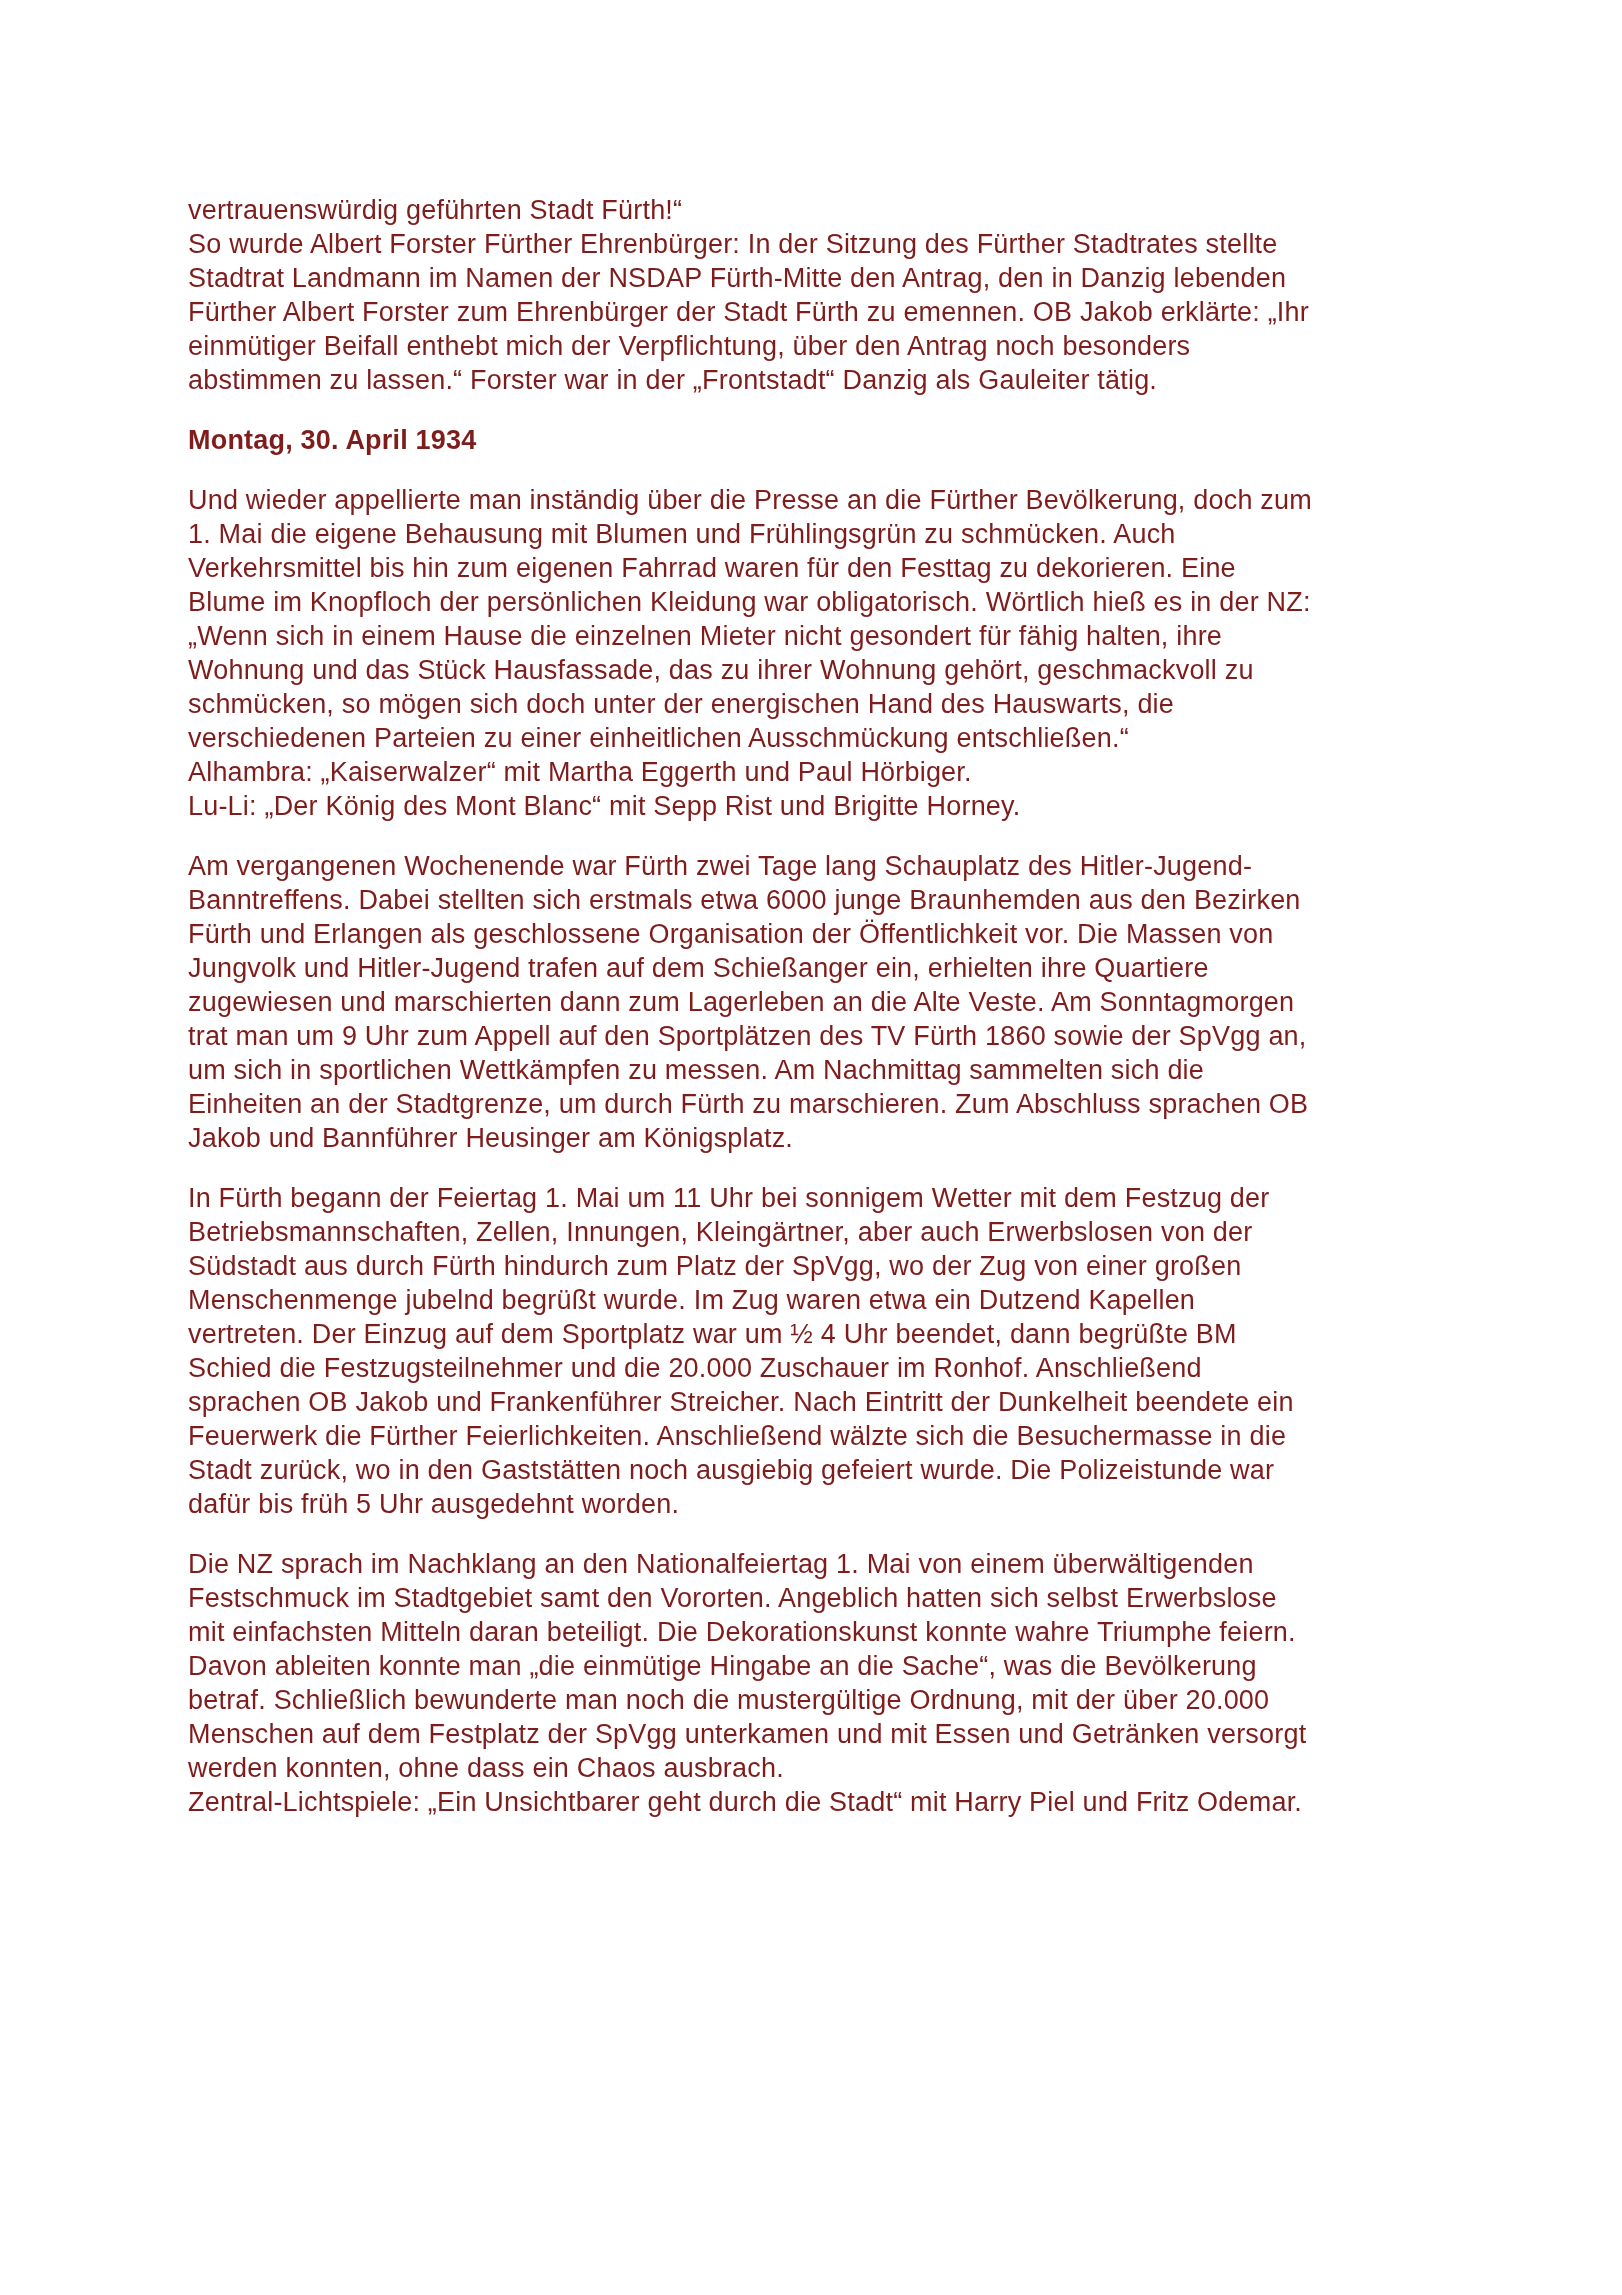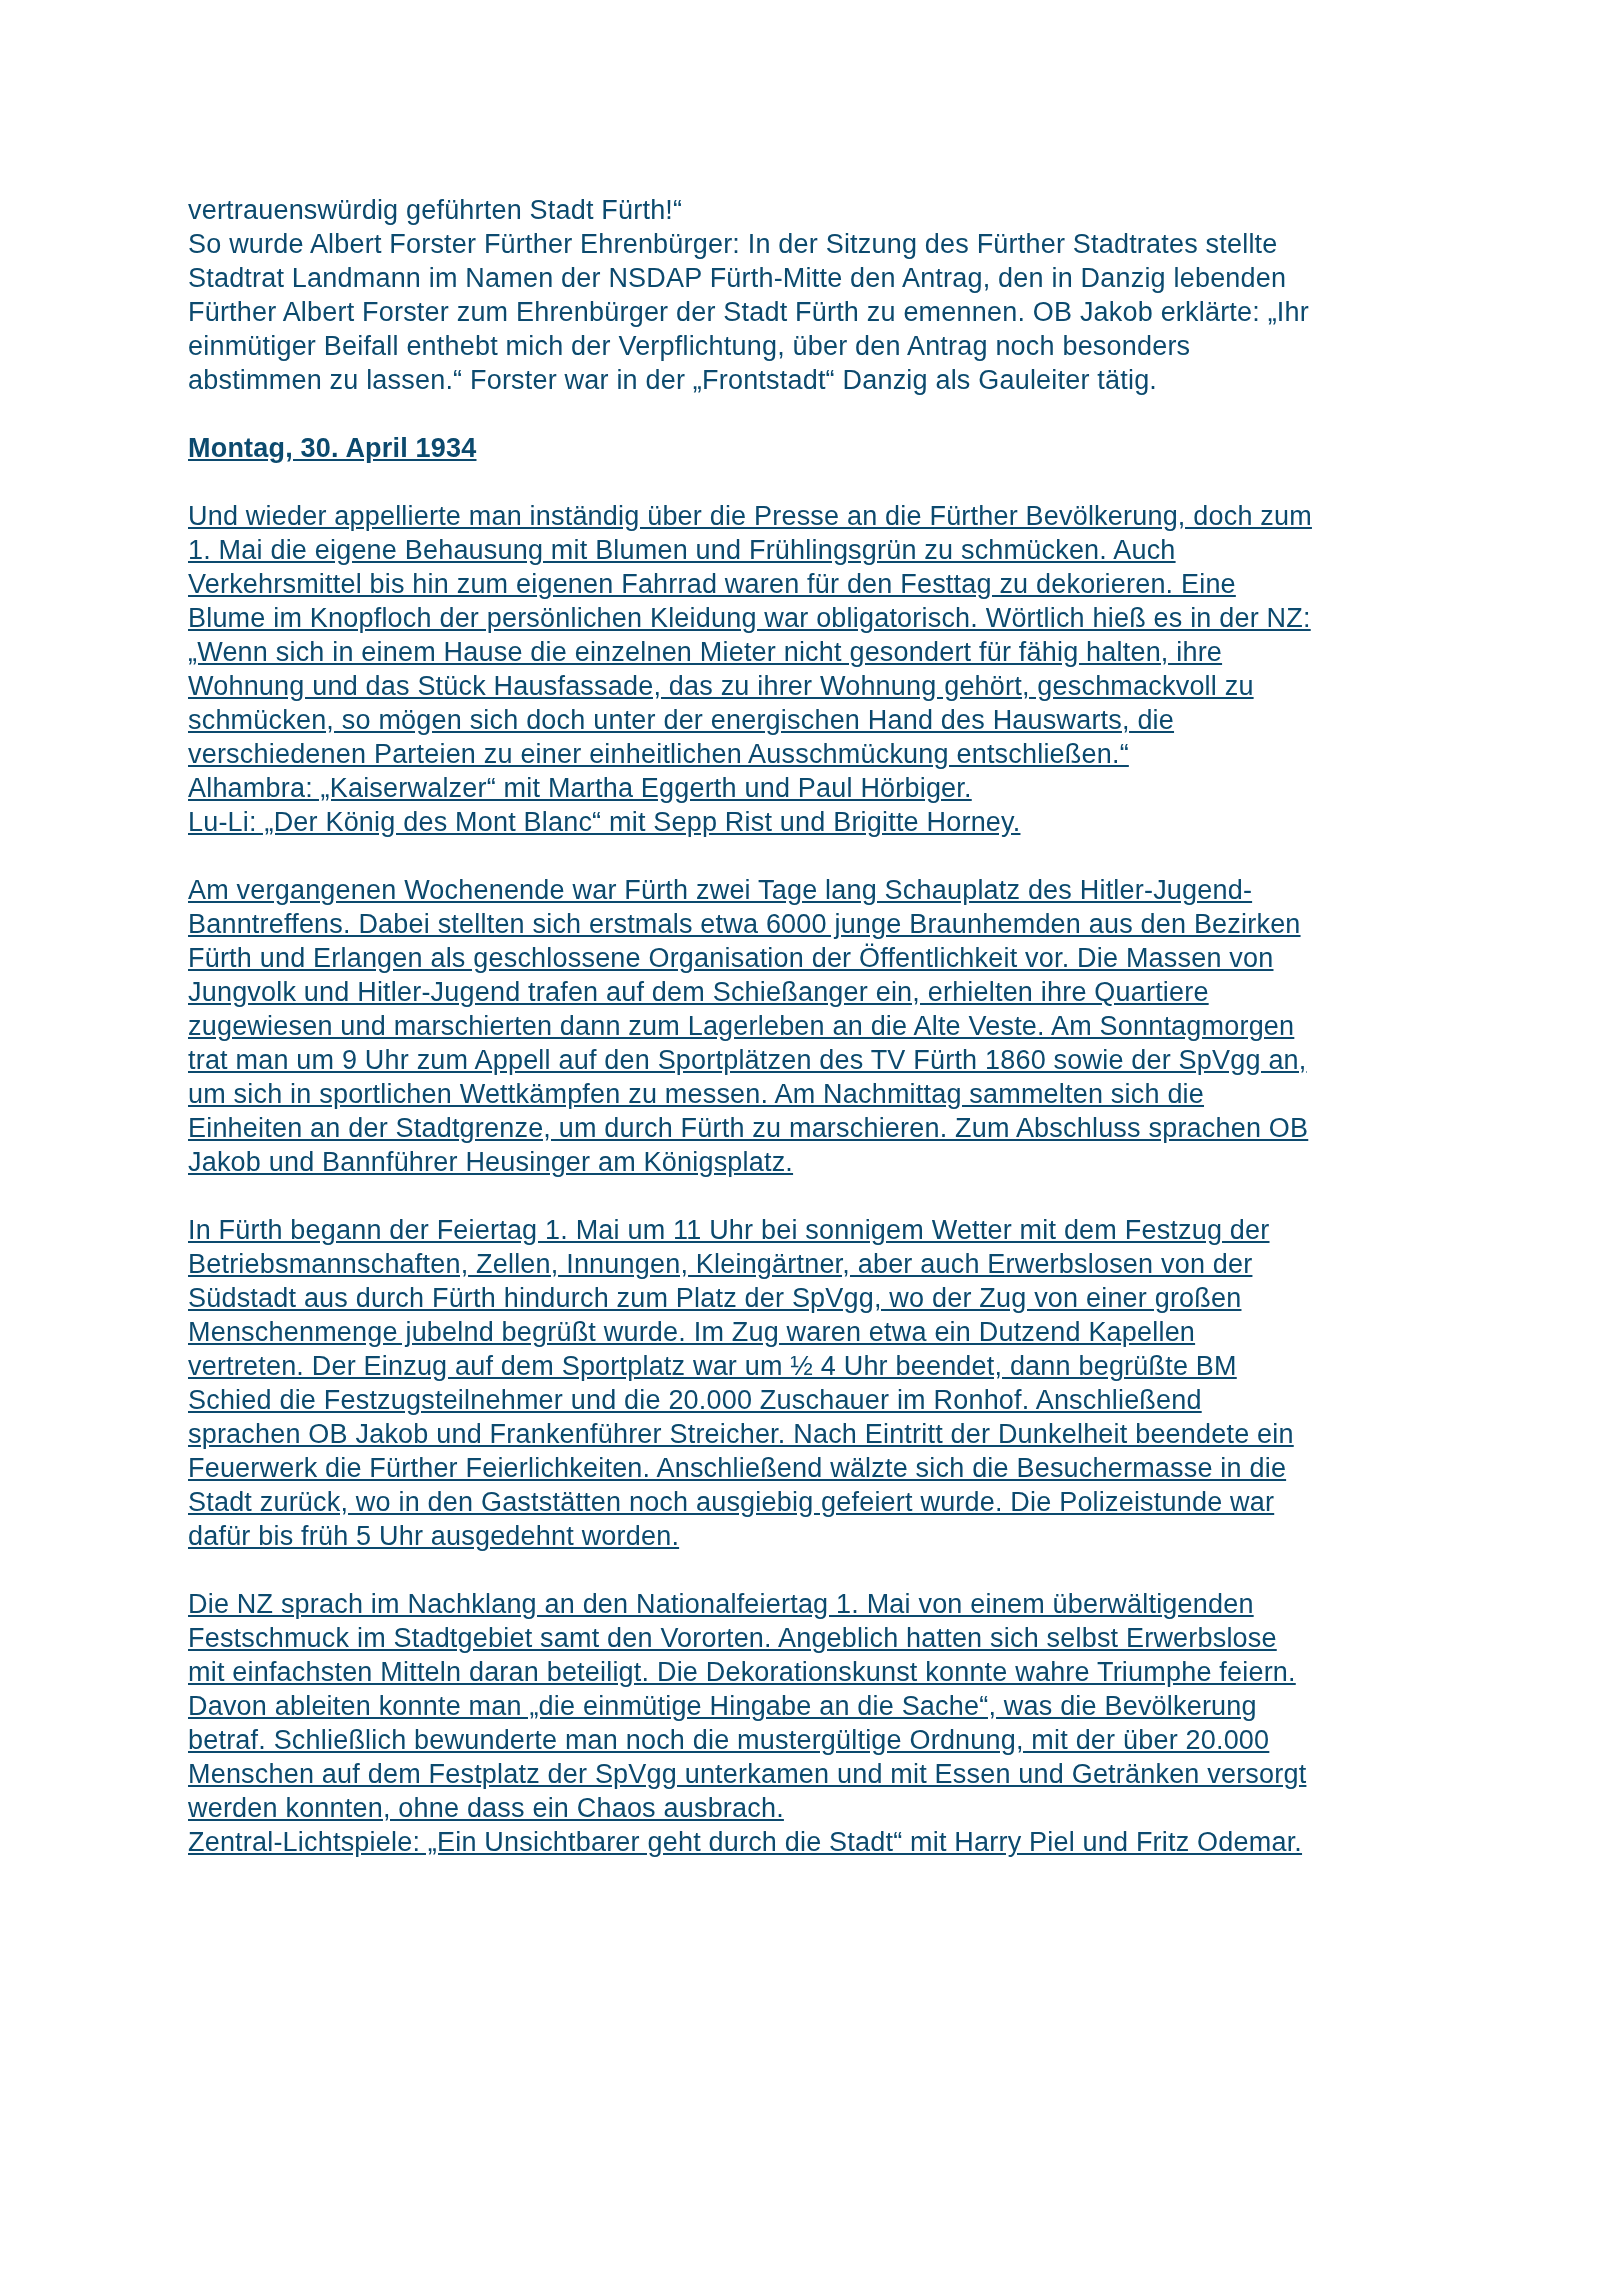--- a/index.html
+++ b/index.html
@@ -7,33 +7,33 @@
     padding: 0;
     background: #ffffff;
   }
   .page {
     position: relative;
     width: 1623px;
     height: 2295px;
     background: #ffffff;
     overflow: hidden;
     font-family: "Liberation Sans", "DejaVu Sans", sans-serif;
-    color: #0c4a6e;
+    color: #7f1d1d;
   }
   .content {
     position: absolute;
     top: 193px;
     left: 188px;
     width: 1257px;
     font-size: 27px;
     line-height: 34px;
     letter-spacing: 0.2px;
   }
   .block { margin: 0; }
-  .block + .block { margin-top: 34px; text-decoration: underline; } 
+  .block + .block { margin-top: 26px; } 
   .paragraph {
     white-space: pre-line;   
     font-weight: 400;
   }
   .heading {
     font-weight: 700;
     white-space: pre-line;
   }
 </style>
 </head>

